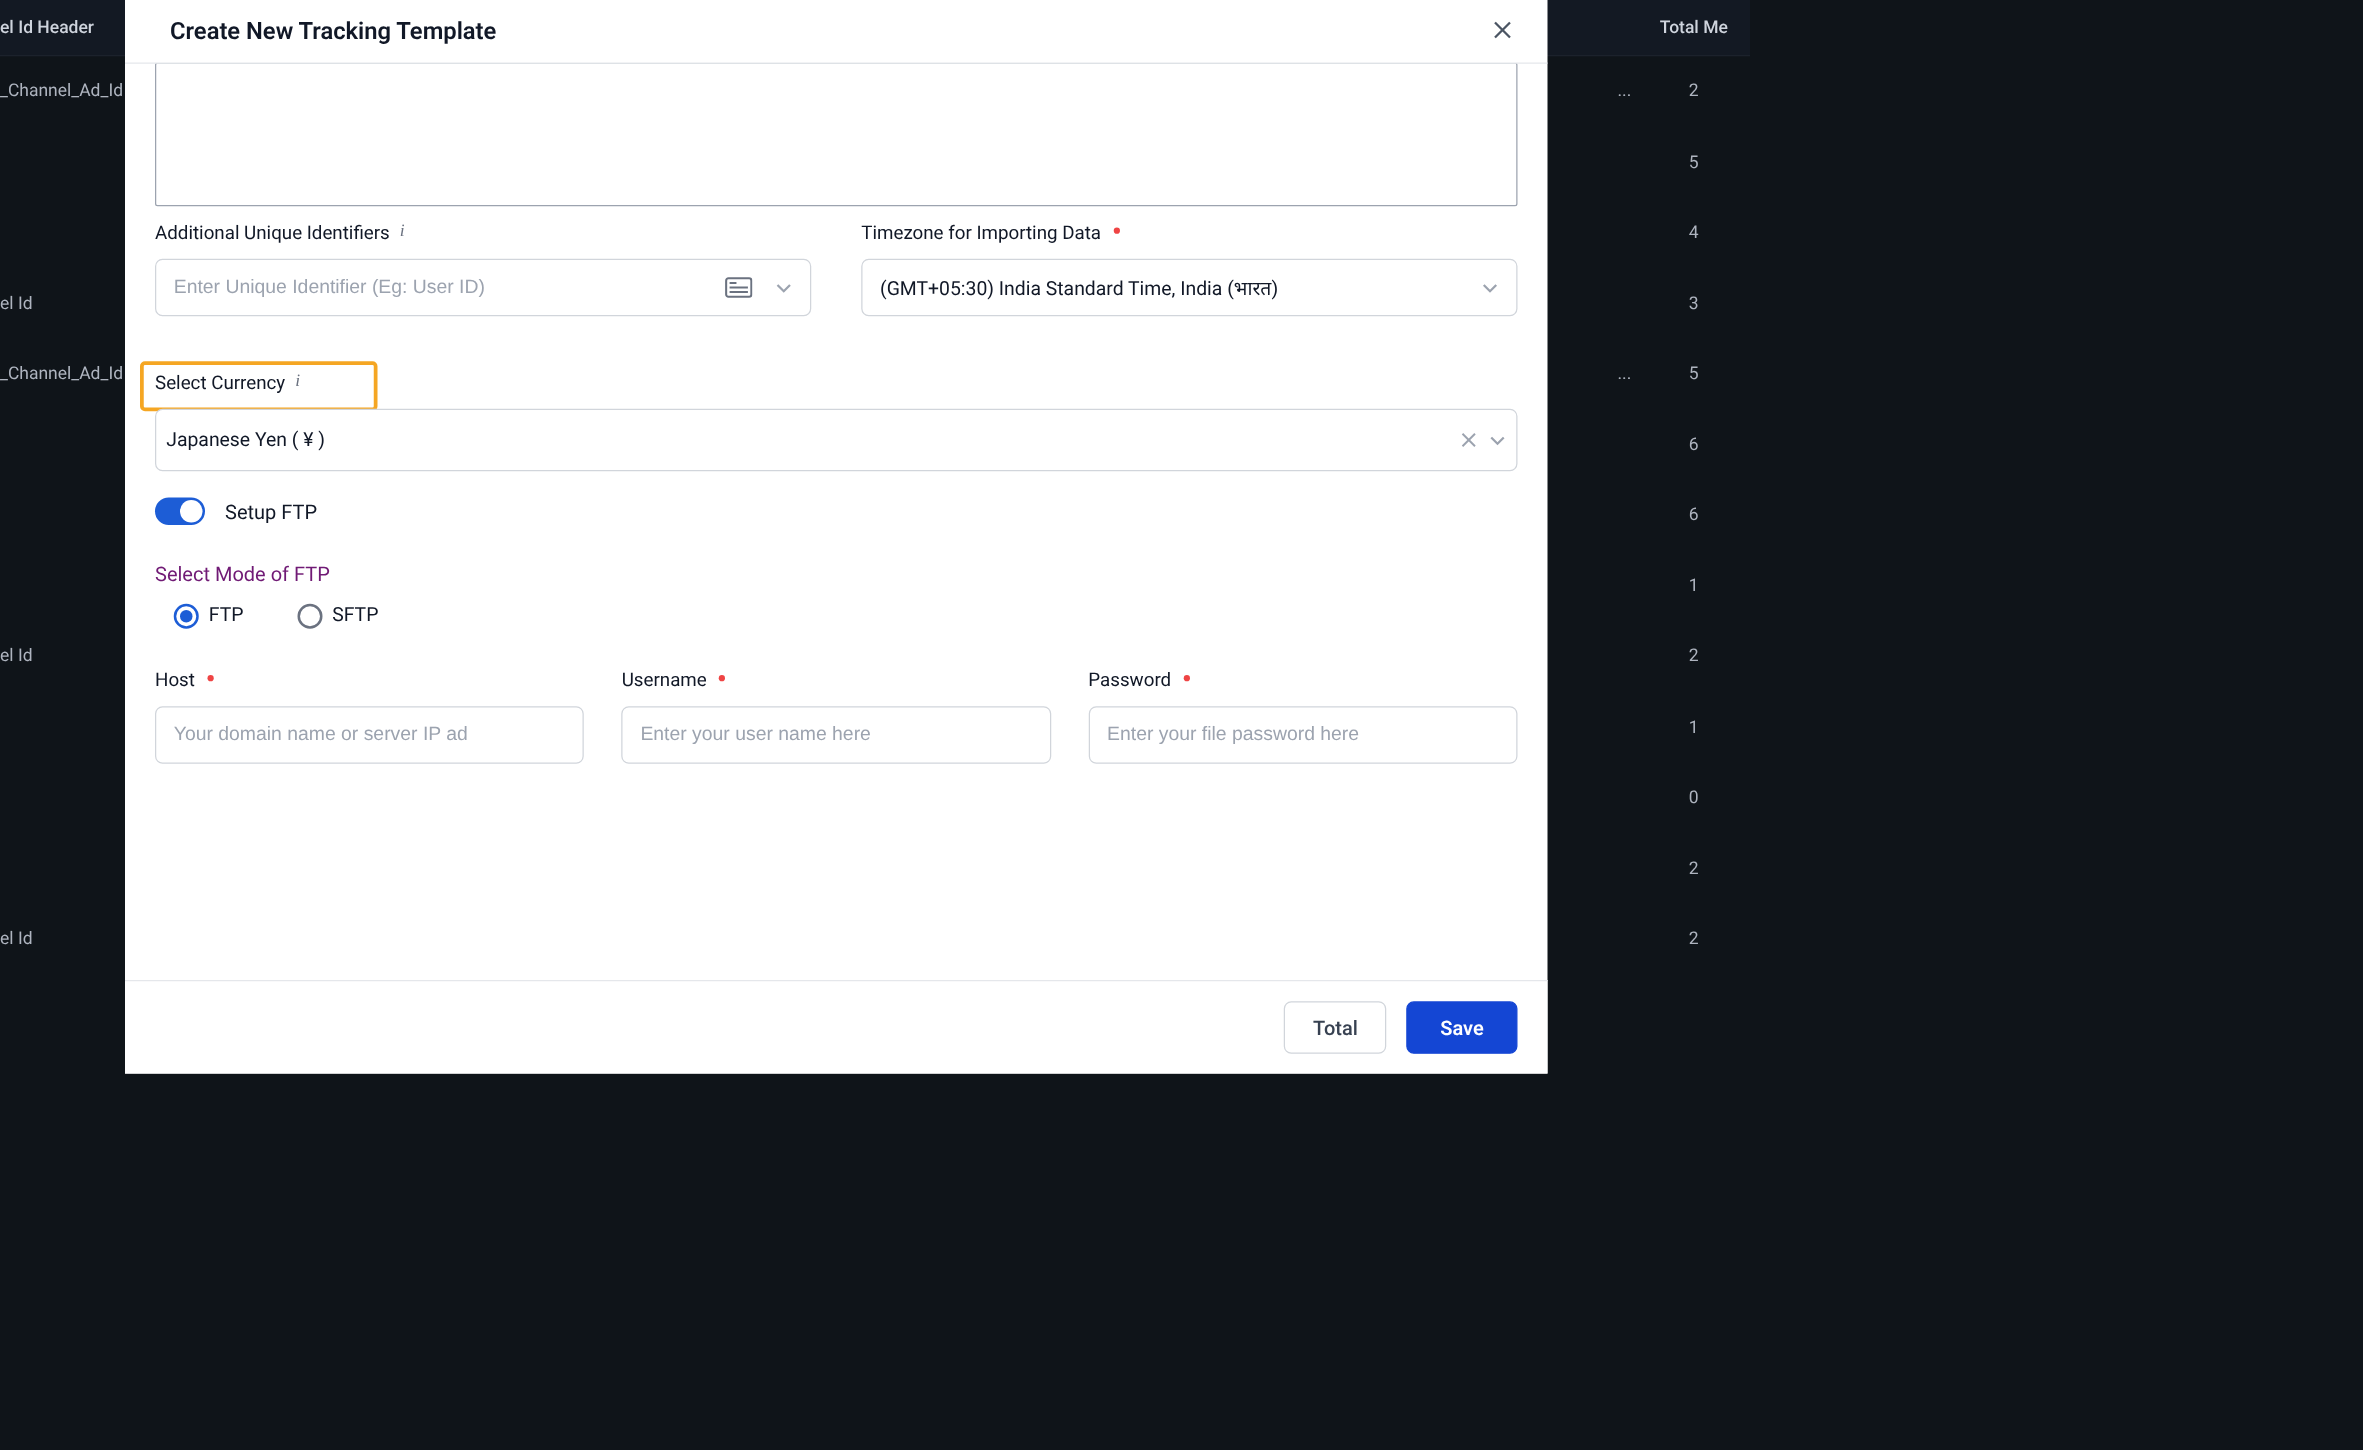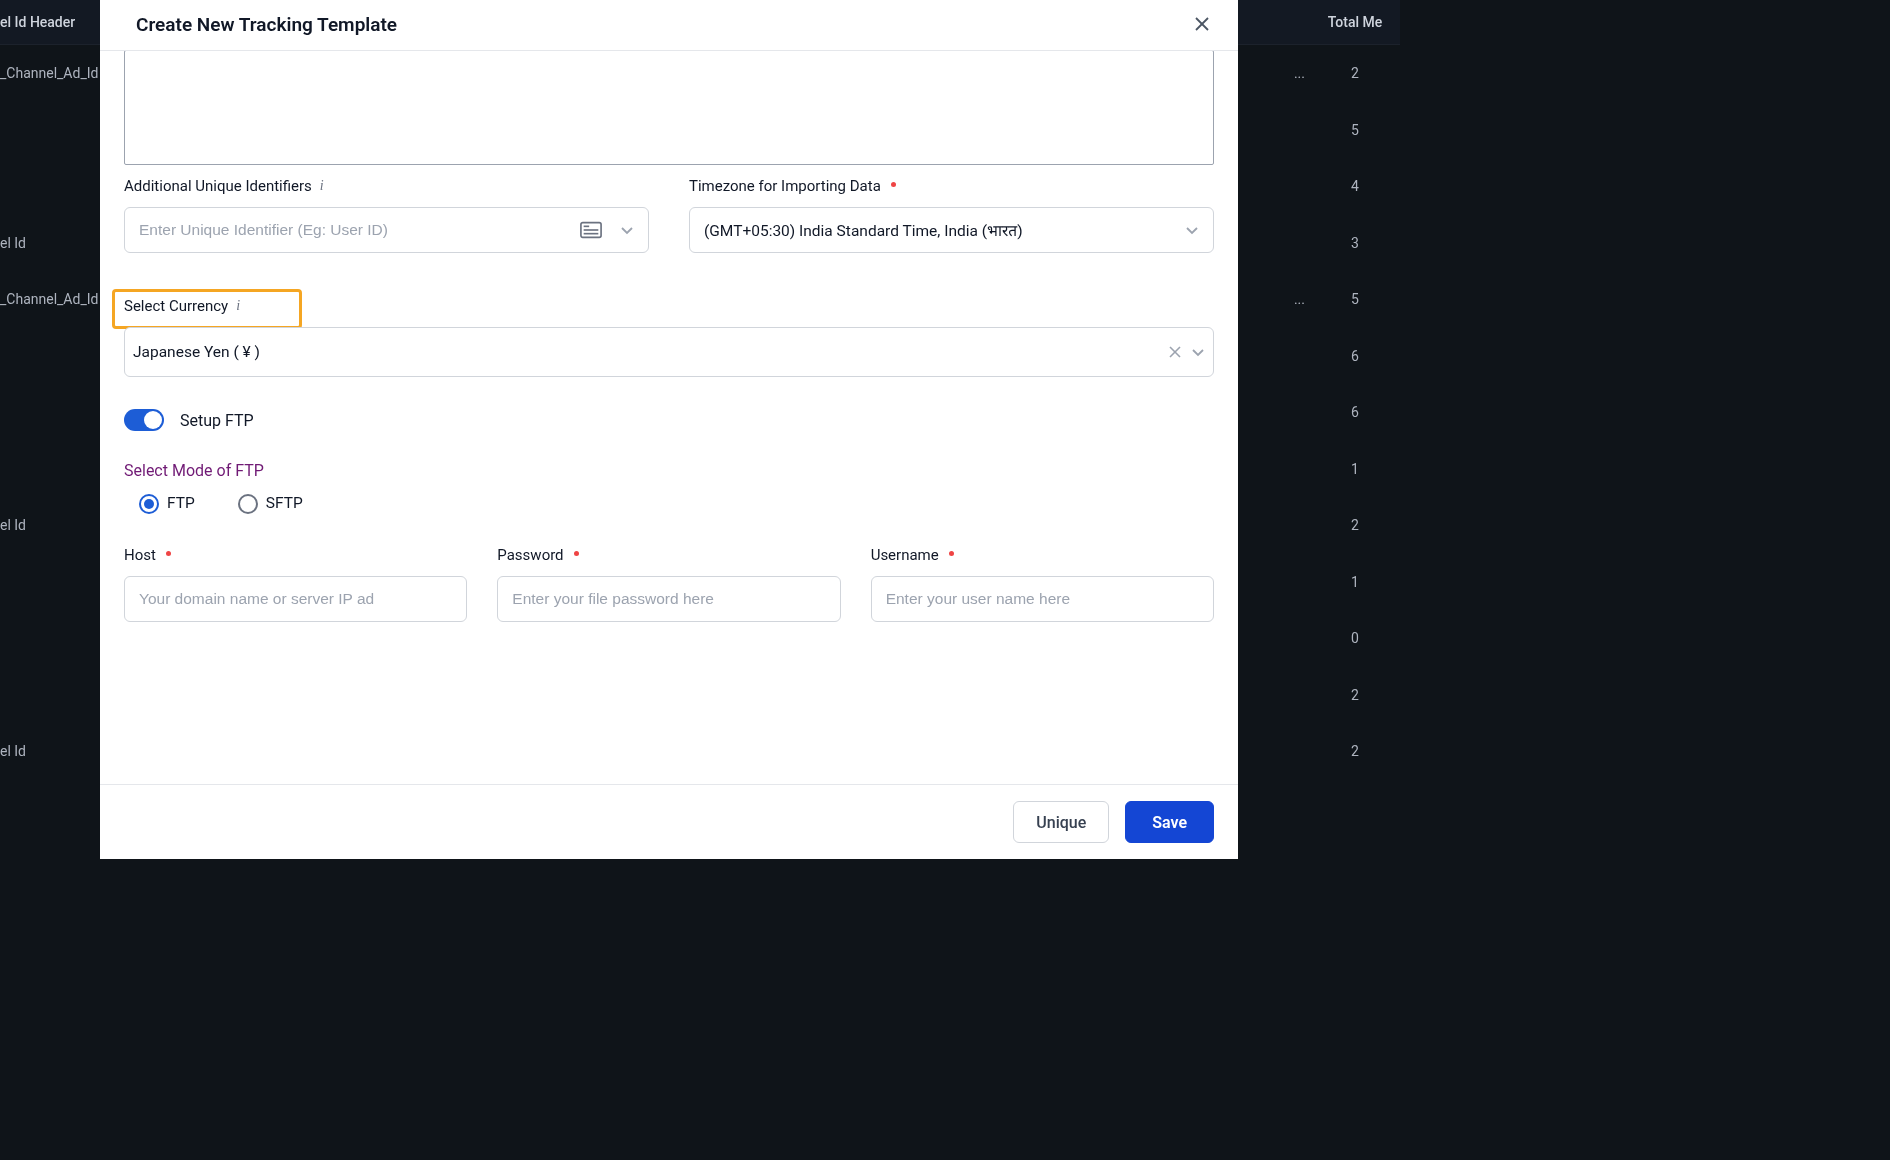--- a/index.html
+++ b/index.html
@@ -132,21 +132,21 @@
       width: 190px; height: 40px;
       border: 3px solid #f5a623;
       border-radius: 4px;
       pointer-events: none;
     }
     .currency-select {
       margin-top: 12px;
     }
     .currency-select .select-wrap { height: 50px; padding: 0 8px; }
     .clear-x { color: #9ca3af; margin-right: 10px; cursor:pointer; }
-    .toggle-row { margin-top: 32px; display: flex; align-items: center; gap: 16px; }
+    .toggle-row { margin-top: 21px; display: flex; align-items: center; gap: 16px; }
     .toggle {
       width: 40px; height: 22px;
       background: #1d5dd6;
       border-radius: 11px;
       position: relative;
       cursor: pointer;
     }
     .toggle-knob {
       position: absolute;
       right: 2px; top: 2px;
@@ -378,36 +378,36 @@
         <div class="label">
           <span>Host</span>
           <span class="req-dot"></span>
         </div>
         <div class="input-wrap">
           <input placeholder="Your domain name or server IP ad" style="">
         </div>
       </div>
       <div class="ftp-col">
         <div class="label">
+          <span>Username</span>
+          <span class="req-dot"></span>
+        </div>
+        <div class="input-wrap">
+          <input placeholder="Enter your user name here" style="">
+        </div>
+      </div>
+      <div class="ftp-col">
+        <div class="label">
           <span>Password</span>
           <span class="req-dot"></span>
         </div>
         <div class="input-wrap">
           <input placeholder="Enter your file password here" style="">
         </div>
       </div>
-      <div class="ftp-col">
-        <div class="label">
-          <span>Username</span>
-          <span class="req-dot"></span>
-        </div>
-        <div class="input-wrap">
-          <input placeholder="Enter your user name here" style="">
-        </div>
-      </div>
     </div>
   </div>
 
   <div class="modal-footer">
-    <div class="btn btn-cancel">Unique</div>
+    <div class="btn btn-cancel">Total</div>
     <div class="btn btn-primary">Save</div>
   </div>
 </div>
 
 </body></html>

